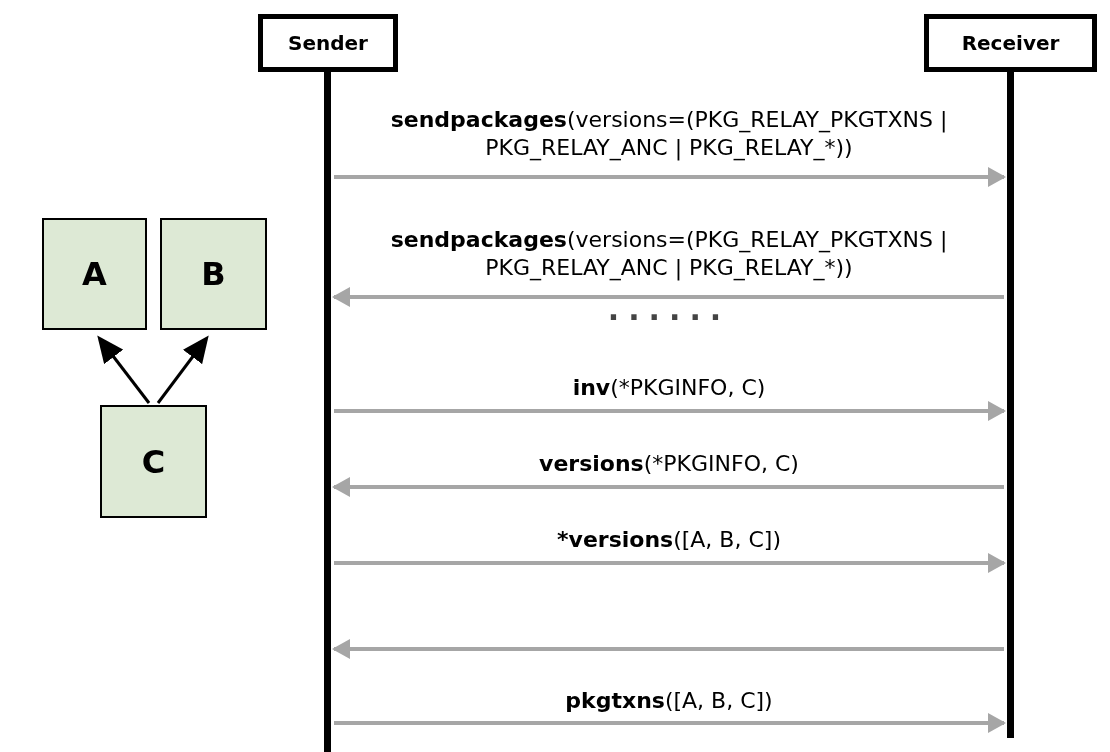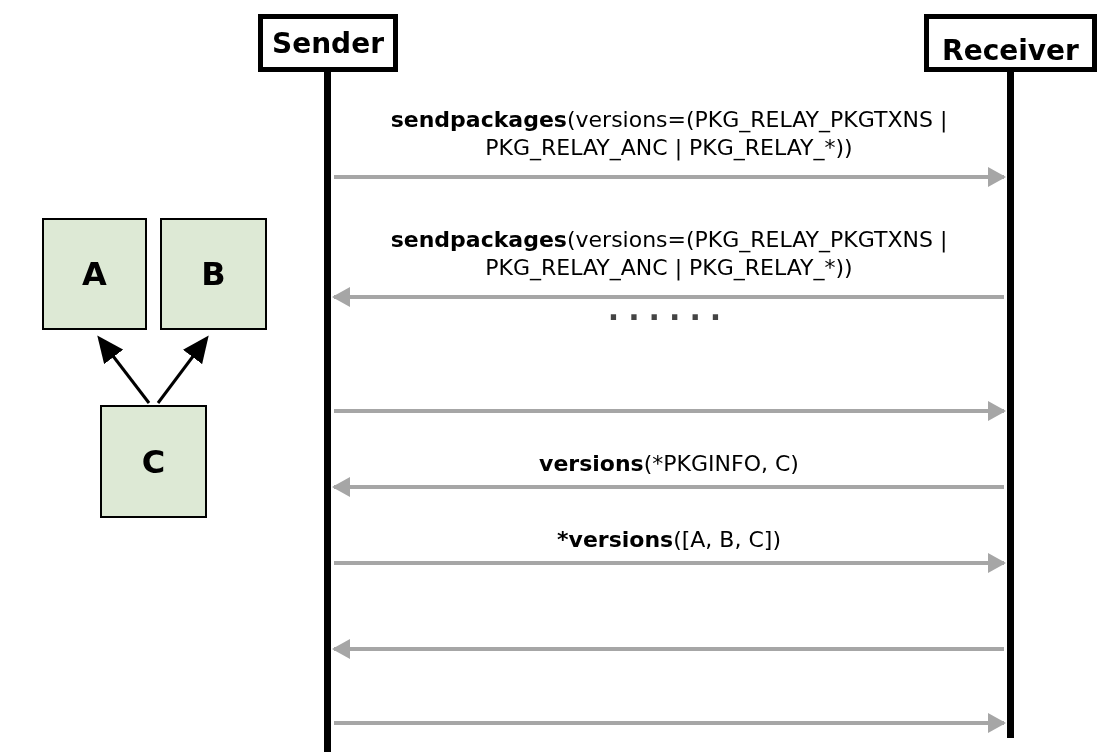--- a/index.html
+++ b/index.html
@@ -5,24 +5,24 @@
   html,body{margin:0;padding:0;background:#fff;}
   .canvas{
     position:relative;width:1110px;height:752px;background:#fff;overflow:hidden;
     font-family:"DejaVu Sans","Liberation Sans",sans-serif;color:#000;
   }
   
   .actor{
     position:absolute;top:14px;height:58px;box-sizing:border-box;
     border:5px solid #000;background:#fff;z-index:3;
     display:flex;align-items:center;justify-content:center;
-    font-weight:700;font-size:28px;
+    font-weight:700;font-size:20px;
   }
   .actor-sender{left:258px;width:140px;}
-  .actor-receiver{left:924px;width:173px;align-items:flex-end;}
+  .actor-receiver{left:924px;width:173px;}
   
   .lifeline{position:absolute;top:70px;width:7px;background:#000;z-index:2;}
   .lifeline-sender{left:324px;height:682px;}
   .lifeline-receiver{left:1007px;height:668px;}
   
   .msg-label{
     position:absolute;left:331px;width:676px;text-align:center;
     font-size:22px;line-height:1.28;z-index:4;
   }
   .mname{font-weight:700;}
@@ -97,29 +97,35 @@
   <div class="arrow right" style="top:175px"></div>
 
   <div class="msg-label" style="top:226px">
     <div><span class="mname">sendpackages</span><span>(versions=(PKG_RELAY_PKGTXNS |</span></div>
     <div>PKG_RELAY_ANC | PKG_RELAY_*))</div>
   </div>
   <div class="arrow left" style="top:295px"></div>
 
   <div class="ellipsis">......</div>
 
+  <div class="msg-label" style="top:374px">
+    <span class="mname">inv</span><span>(*PKGINFO, C)</span>
+  </div>
   <div class="arrow right" style="top:409px"></div>
 
   <div class="msg-label" style="top:450px">
     <span class="mname">versions</span><span>(*PKGINFO, C)</span>
   </div>
   <div class="arrow left" style="top:485px"></div>
 
   <div class="msg-label" style="top:526px">
     <span class="mname">*versions</span><span>([A, B, C])</span>
   </div>
   <div class="arrow right" style="top:561px"></div>
 
   <div class="arrow left" style="top:647px"></div>
 
+  <div class="msg-label" style="top:687px">
+    <span class="mname">pkgtxns</span><span>([A, B, C])</span>
+  </div>
   <div class="arrow right" style="top:721px"></div>
 
 </div>
 
 </body></html>

